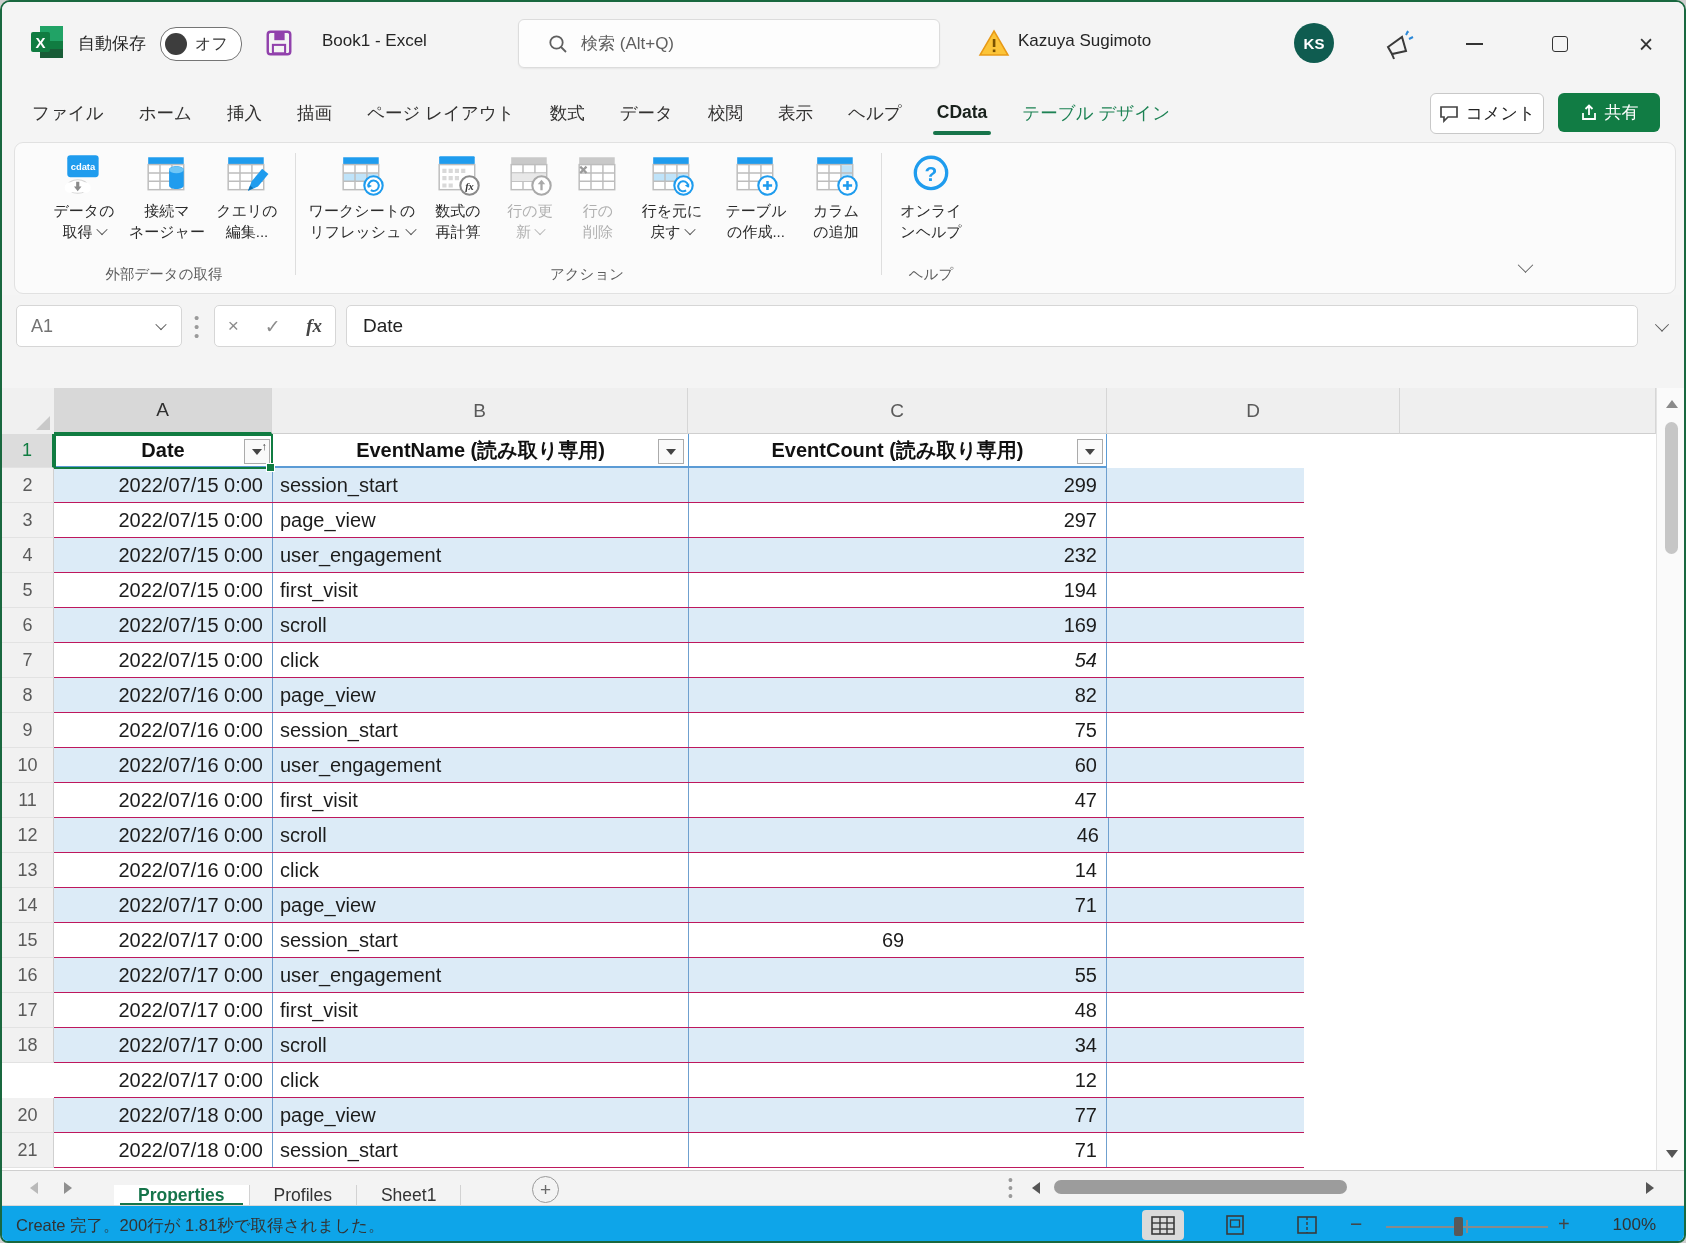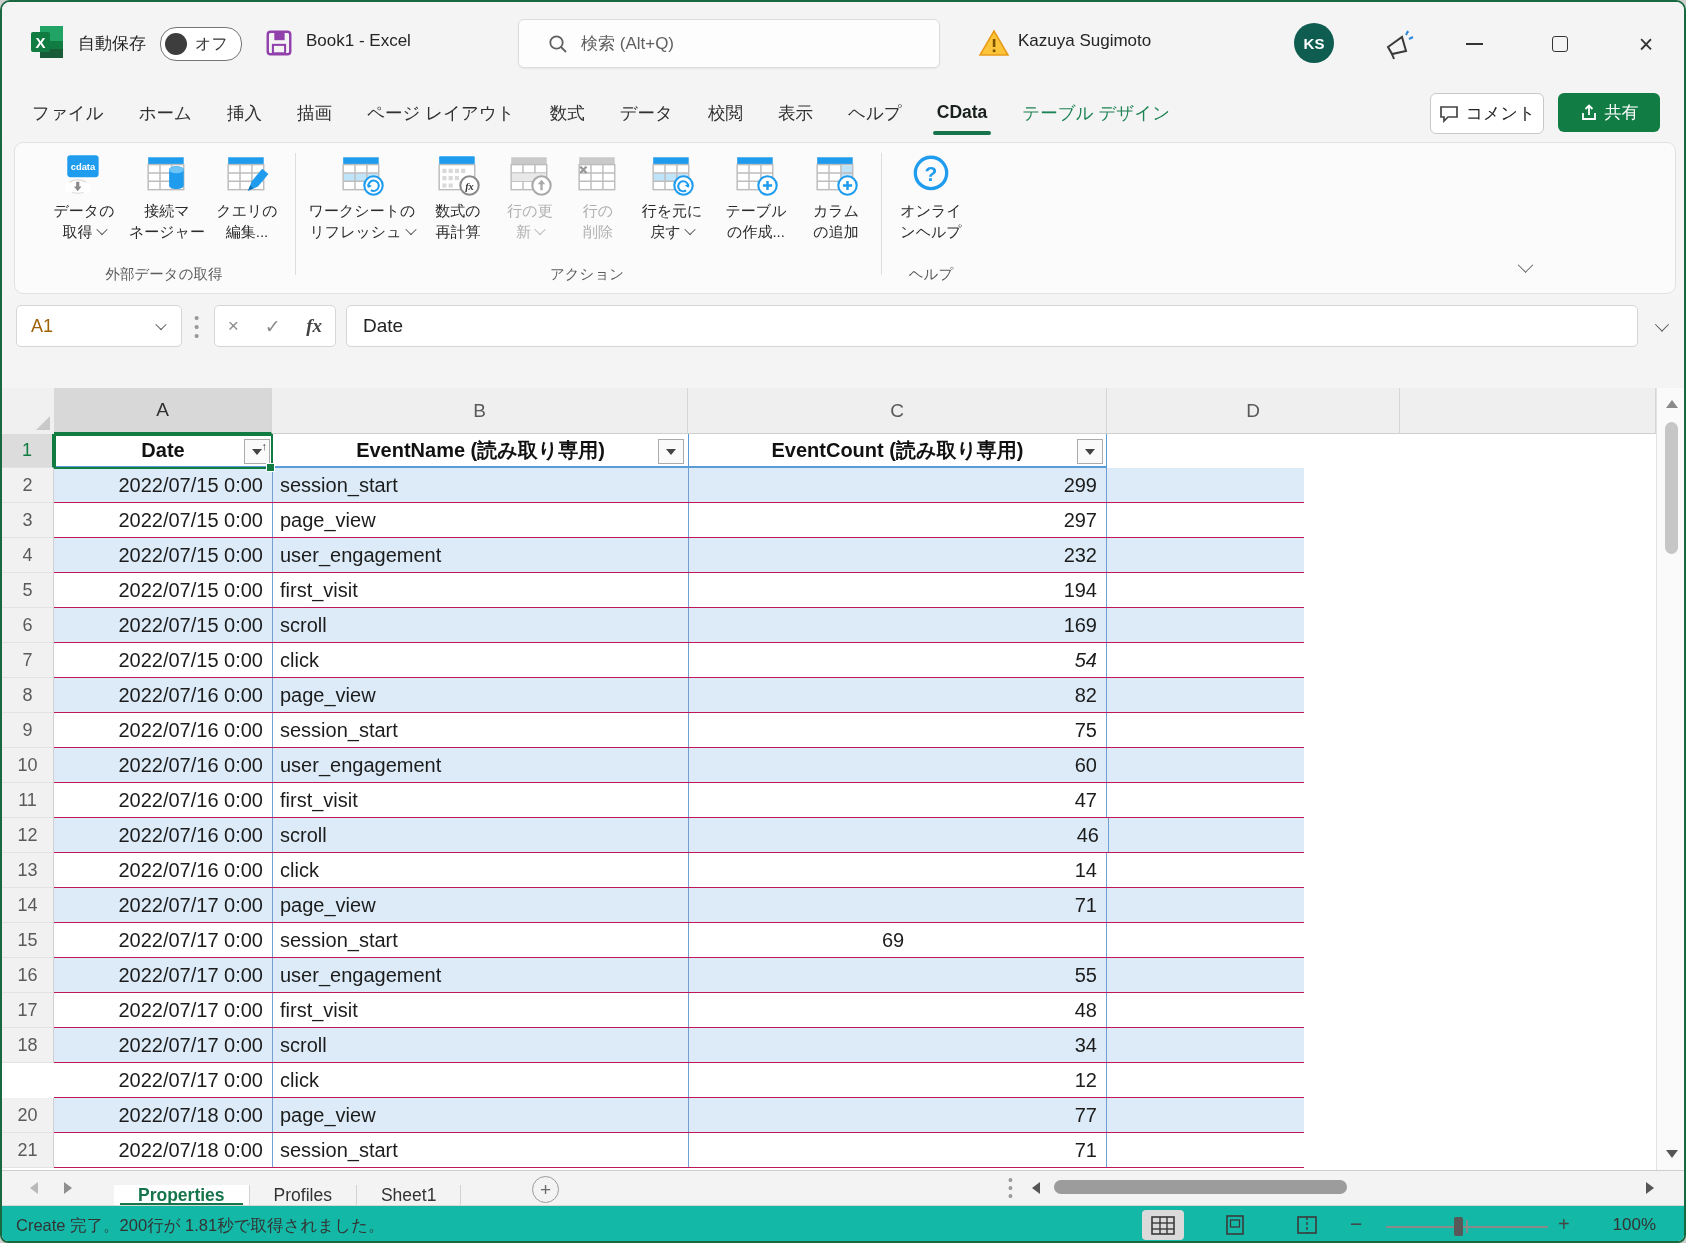--- a/index.html
+++ b/index.html
@@ -9,21 +9,21 @@
     border:2px solid #19683f;border-radius:10px 10px 8px 8px;box-sizing:border-box;overflow:hidden;
   }
   .abs{position:absolute;}
   
   #titlebar{position:absolute;left:0;top:0;width:100%;height:83px;background:#f4f4f4;}
   #titlebar .txt{font-size:17px;color:#252525;}
   #autosave-label{left:76px;top:30px;}
   #toggle{left:158px;top:25px;width:80px;height:32px;border:1.5px solid #757575;border-radius:16px;background:#fff;display:flex;align-items:center;}
   #toggle .knob{width:22px;height:22px;border-radius:50%;background:#3d3d3d;margin-left:4px;}
   #toggle .tlab{font-size:16px;color:#333;margin-left:8px;}
-  #doc-title{left:304px;top:29px;font-size:18px;}
+  #doc-title{left:320px;top:29px;font-size:18px;}
   #searchbox{left:516px;top:17px;width:420px;height:47px;background:#fdfdfd;border:1px solid #dcdcdc;border-radius:6px;box-shadow:0 1px 2px rgba(0,0,0,.06);display:flex;align-items:center;}
   #searchbox .ph{font-size:17px;color:#5f5f5f;margin-left:12px;}
   #user-name{left:1016px;top:29px;font-size:17px;width:250px;text-align:left;}
   #avatar{left:1292px;top:21px;width:40px;height:40px;border-radius:50%;background:#0f5c50;color:#fff;font-size:15px;display:flex;align-items:center;justify-content:center;font-weight:bold;}
   .wbtn{top:24px;width:40px;height:36px;display:flex;align-items:center;justify-content:center;}
   #btn-min .bar{width:17px;height:2px;background:#333;}
   #btn-max .box{width:14px;height:14px;border:1.7px solid #333;border-radius:3px;}
   #btn-close{font-size:25px;color:#333;}
   
   #tabrow{position:absolute;left:0;top:83px;width:100%;height:55px;background:#f4f4f4;}
@@ -42,21 +42,21 @@
   .rbtn.disabled .rlab{color:#b0b0b0;}
   .rsep{position:absolute;top:10px;width:1px;height:122px;background:#dedede;}
   .rgl{position:absolute;top:122px;font-size:14.5px;color:#5c5c5c;text-align:center;}
   .chev{display:inline-block;width:7px;height:7px;border-right:1.6px solid #5a5a5a;border-bottom:1.6px solid #5a5a5a;transform:rotate(45deg) translate(-1px,-1px);margin-left:5px;vertical-align:2px;}
   .rbtn.disabled .chev{border-color:#b8b8b8;}
   #ribbon-collapse{left:1500px;top:118px;position:absolute;}
   
   #formulabar{position:absolute;left:0;top:293px;width:100%;height:93px;background:#f4f4f4;}
   .fbox{position:absolute;top:10px;height:42px;background:#fff;border:1px solid #d6d6d6;border-radius:5px;box-sizing:border-box;display:flex;align-items:center;}
   #namebox{left:14px;width:166px;}
-  #namebox .nv{font-size:18px;margin-left:14px;color:#a16207;flex:1;}
+  #namebox .nv{font-size:18px;margin-left:14px;color:#737373;flex:1;}
   #fdots{left:192px;top:18px;color:#9a9a9a;font-size:15px;letter-spacing:0;line-height:9px;}
   #fxbox{left:212px;width:122px;justify-content:space-around;}
   #fxbox .g{color:#8c8c8c;font-size:19px;}
   #fxbox .fx{font-family:"Liberation Serif",serif;font-style:italic;font-weight:bold;color:#444;font-size:19px;}
   #formulafield{left:344px;width:1292px;}
   #formulafield .fv{font-size:19px;margin-left:16px;color:#222;}
   #formula-expand{left:1650px;top:26px;position:absolute;}
   
   #grid{position:absolute;left:0;top:386px;width:1654px;height:782px;background:#fff;}
   #corner{position:absolute;left:0;top:0;width:52px;height:46px;background:#f0f0f0;border-right:1px solid #d0d0d0;border-bottom:1px solid #cfcfcf;}
@@ -95,21 +95,21 @@
   .stab{padding:0 24px;display:flex;align-items:center;font-size:17.5px;color:#333;border-right:1px solid #d2d2d2;position:relative;}
   .stab.active{background:#fff;color:#15744a;font-weight:bold;}
   .stab.active::after{content:"";position:absolute;left:6px;right:6px;bottom:0;height:3px;background:#15744a;}
   #newsheet{position:absolute;left:530px;top:5px;width:25px;height:25px;border:1.6px solid #9a9a9a;border-radius:50%;color:#6a6a6a;font-size:19px;display:flex;align-items:center;justify-content:center;}
   #sheet-dots{position:absolute;left:1006px;top:5px;color:#9a9a9a;font-size:14px;line-height:8px;text-align:center;}
   #hscroll{position:absolute;left:1030px;top:7px;width:622px;height:20px;}
   #hs-left{position:absolute;left:0;top:4px;border-top:6px solid transparent;border-bottom:6px solid transparent;border-right:8px solid #555;}
   #hs-right{position:absolute;right:0;top:4px;border-top:6px solid transparent;border-bottom:6px solid transparent;border-left:8px solid #555;}
   #hs-thumb{position:absolute;left:22px;top:2px;width:293px;height:14px;background:#9c9c9c;border-radius:8px;}
   
-  #statusbar{position:absolute;left:0;top:1203px;width:100%;height:38px;background:#14b8a6;border-top:1px solid #d8d8d8;}
+  #statusbar{position:absolute;left:0;top:1203px;width:100%;height:38px;background:#0ea5e9;border-top:1px solid #d8d8d8;}
   #status-msg{left:14px;top:9px;font-size:16.5px;color:#333;}
   .vicon{position:absolute;top:4px;width:42px;height:30px;border-radius:4px;display:flex;align-items:center;justify-content:center;}
   .vicon.sel{background:#dadada;}
   #zoom-minus{left:1348px;top:6px;font-size:21px;color:#444;}
   #zoom-track{left:1384px;top:20px;width:162px;height:2px;background:#8a8a8a;}
   #zoom-tick{left:1464px;top:14px;width:2px;height:13px;background:#8a8a8a;}
   #zoom-knob{left:1452px;top:11px;width:9px;height:19px;background:#585858;border-radius:2px;}
   #zoom-plus{left:1556px;top:7px;font-size:20px;color:#444;}
   #zoom-pct{left:1590px;top:9px;font-size:17px;color:#333;width:64px;text-align:right;}
 </style>

